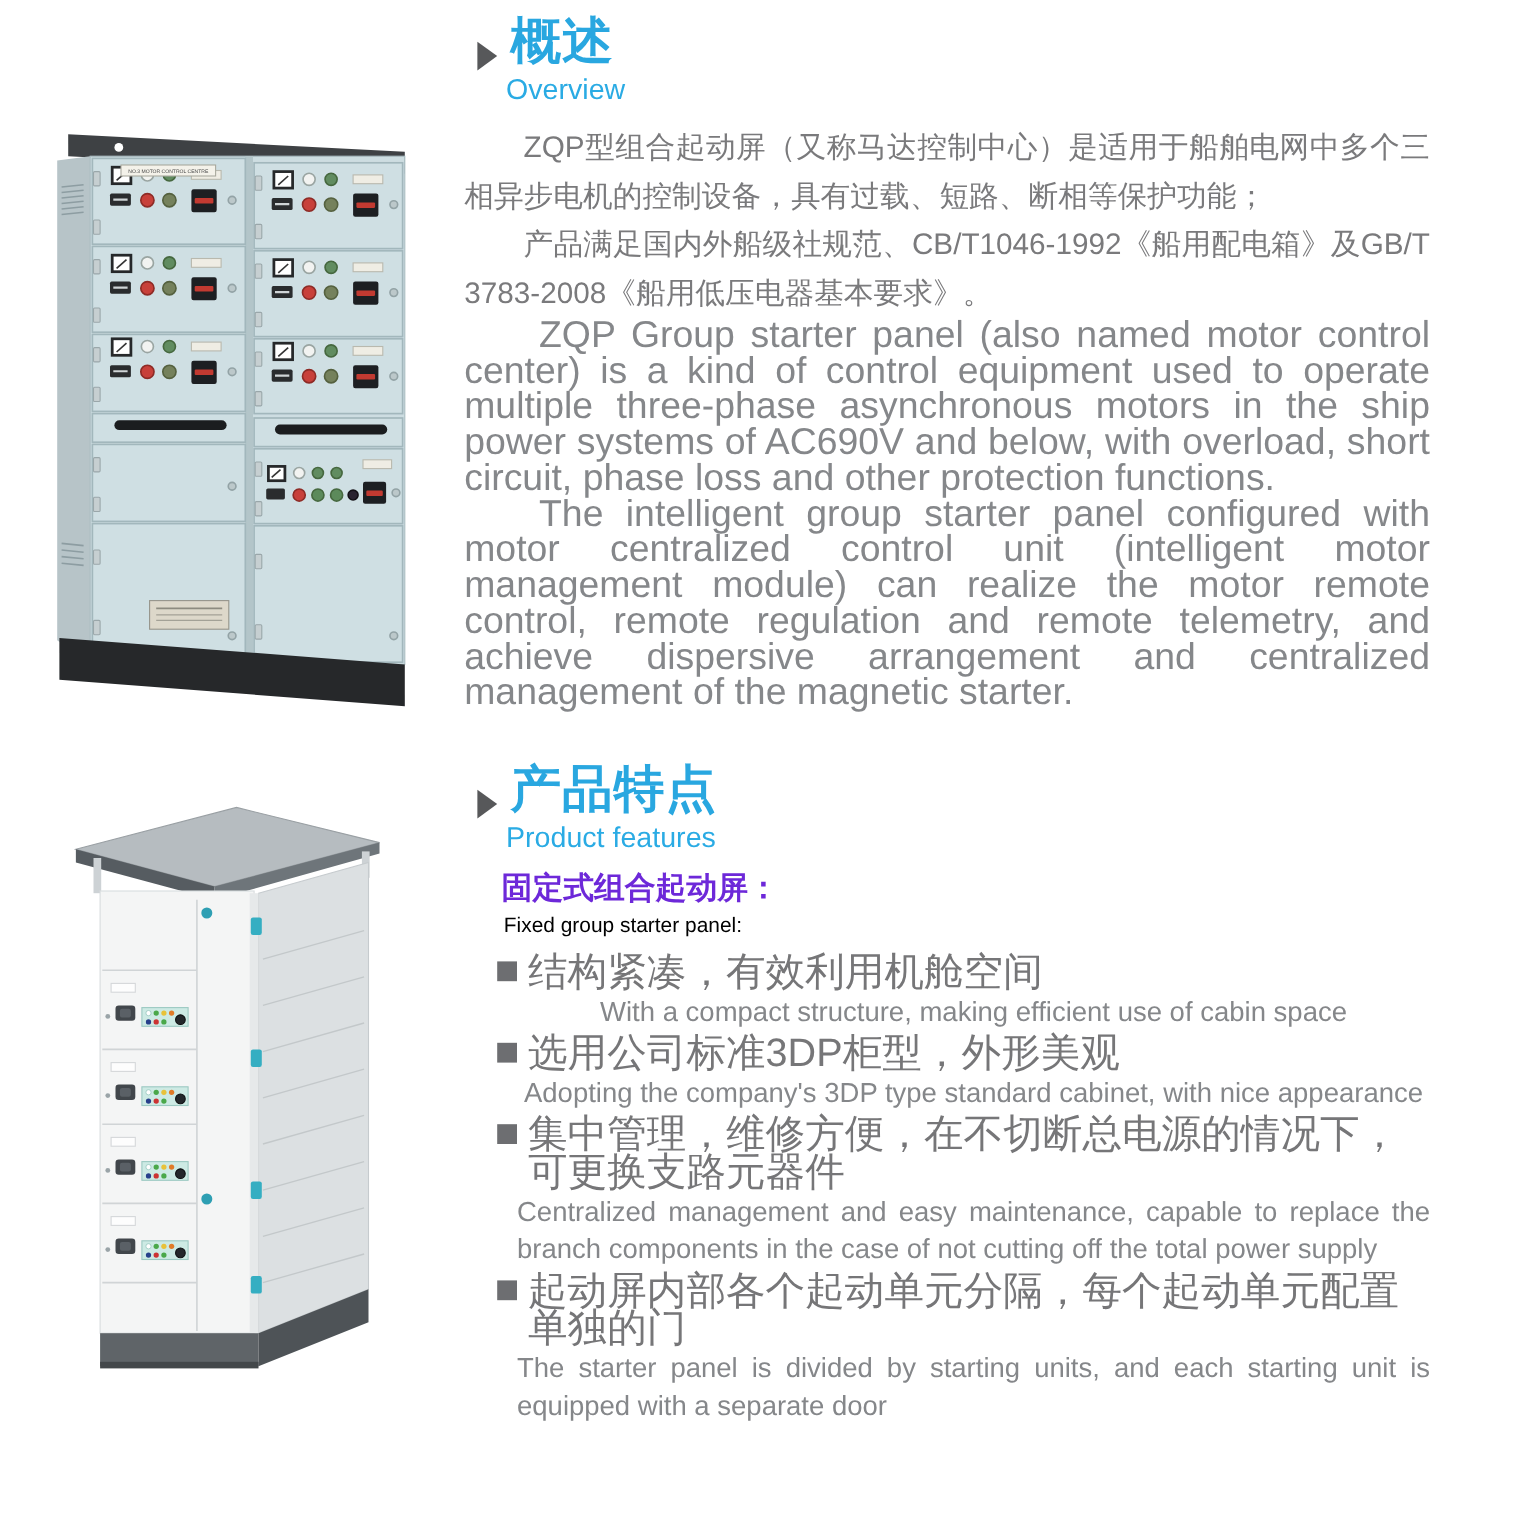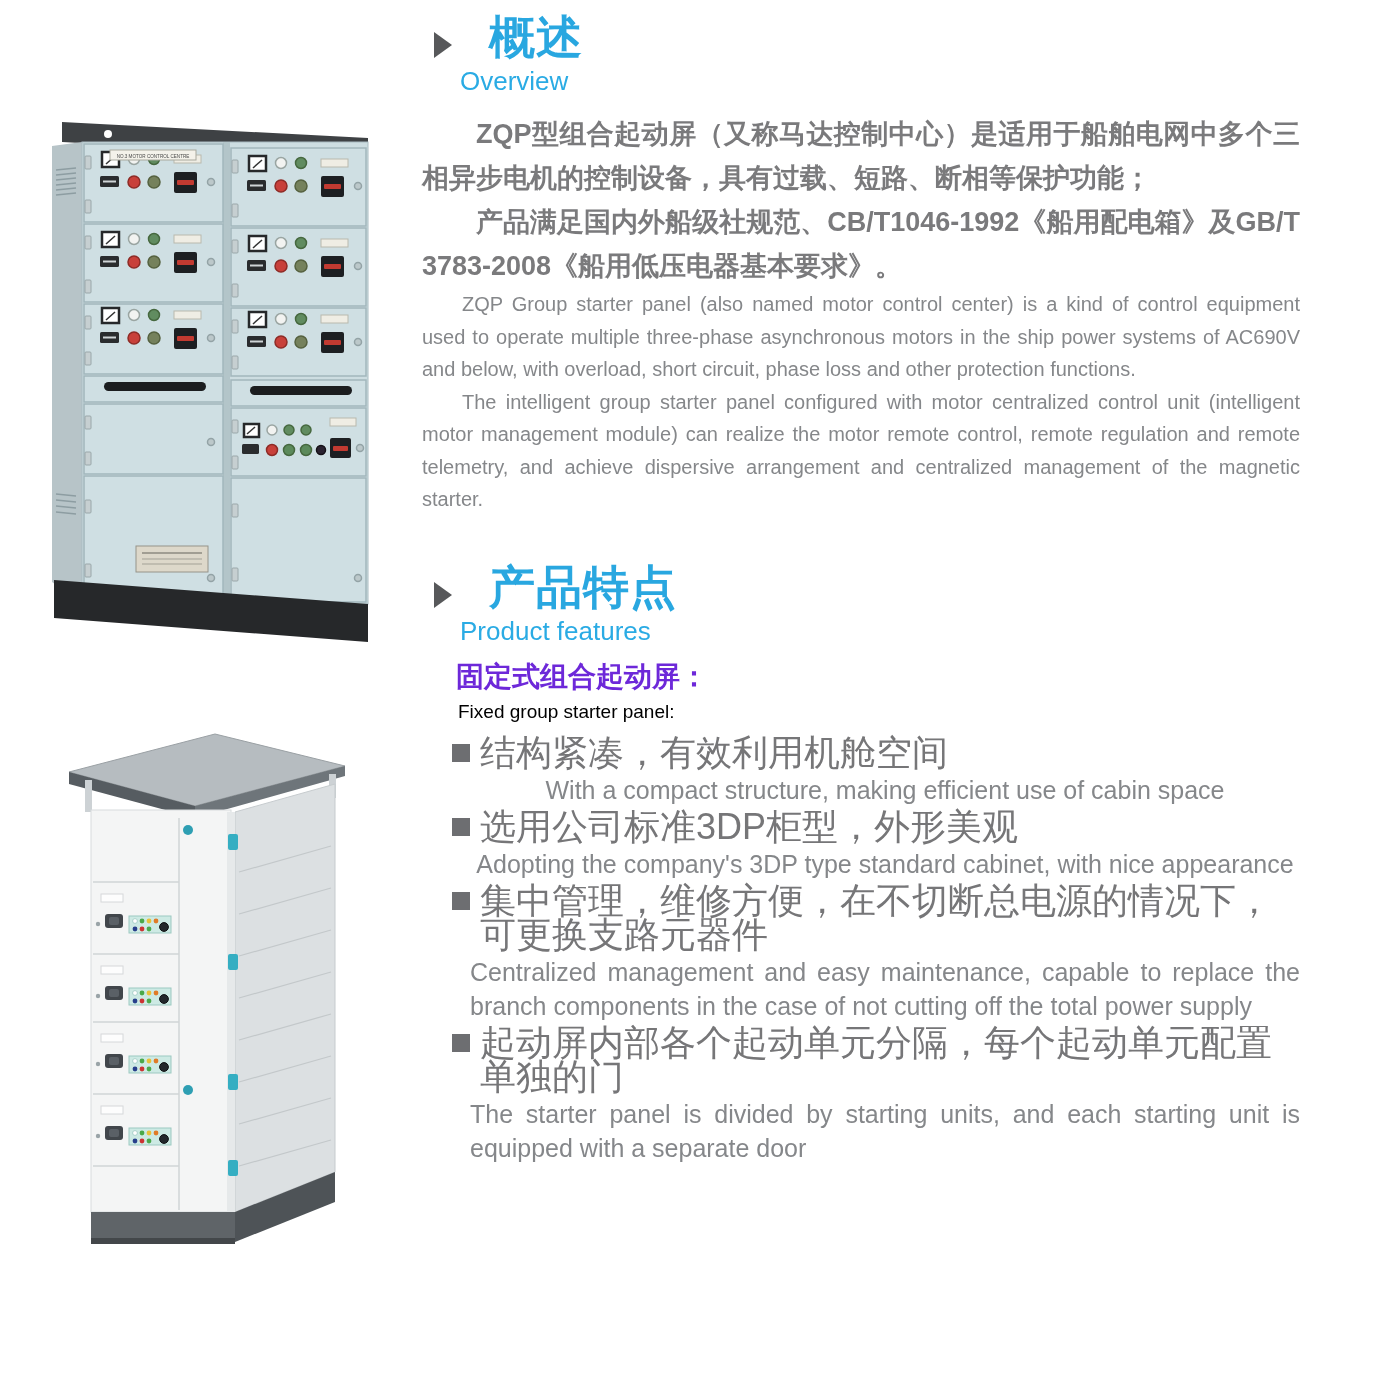--- a/index.html
+++ b/index.html
@@ -4,31 +4,31 @@
 <style>
   html,body{margin:0;padding:0;background:#fff;}
   .page{position:relative;width:1398px;height:1379px;background:#ffffff;overflow:hidden;
         font-family:"Liberation Sans","DejaVu Sans",sans-serif;}
   
   .photo{position:absolute;margin:0;padding:0;}
   .photo-1{left:46px;top:112px;width:330px;height:545px;}
   .photo-2{left:67px;top:722px;width:280px;height:555px;}
   
   .right-col{position:absolute;left:422px;top:0;width:878px;}
-  .sec-head{display:flex;align-items:center;padding-left:12px;gap:25px;}
+  .sec-head{display:flex;align-items:flex-end;padding-left:12px;}
   .sec-head .tri{width:0;height:0;border-top:13px solid transparent;border-bottom:13px solid transparent;
         border-left:18px solid #57585a;margin-top:16px;}
   .title-cn{margin:0 0 0 12px;font-size:46px;line-height:54px;font-weight:bold;color:#29a7e0;letter-spacing:1px;}
   .title-en{margin:2px 0 0 38px;font-size:26px;line-height:30px;color:#2aabe4;font-weight:normal;}
   .sec-overview{padding-top:10px;}
-  .cn-paras{margin-top:16px;font-weight:bold;}
+  .cn-paras{margin-top:16px;}
   .p-cn{margin:0;font-size:27px;line-height:44px;color:#7a7a7c;text-align:justify;text-indent:2em;
         text-justify:inter-ideograph;}
   .en-paras{margin-top:0;}
-  .p-en{margin:0;font-size:20px;line-height:32.5px;color:#85878a;text-align:justify;text-indent:2em;}
+  .p-en{margin:0;font-size:34px;line-height:32.5px;color:#85878a;text-align:justify;text-indent:2em;}
   .sec-features{margin-top:44px;}
   .subtitle-cn{margin:14px 0 0 34px;font-size:28px;line-height:34px;font-weight:bold;color:#6d28d9;}
   .subtitle-en{margin:2px 0 0 36px;font-size:19px;line-height:32px;color:#000000;}
   .feature-list{margin-top:8px;}
   .feat-cn-row{display:flex;align-items:flex-start;margin:3px 0 0 30px;font-size:36px;line-height:34px;color:#767678;}
   .bullet-sq{flex:0 0 auto;width:18px;height:18px;background:#6d6e71;margin:8px 10px 0 0;}
   .feat-en{margin:3px 0 0 48px;width:830px;font-size:25px;line-height:34px;color:#85878a;text-align:justify;}
   .feat-en.short{text-align:center;}
 </style>
 </head>

